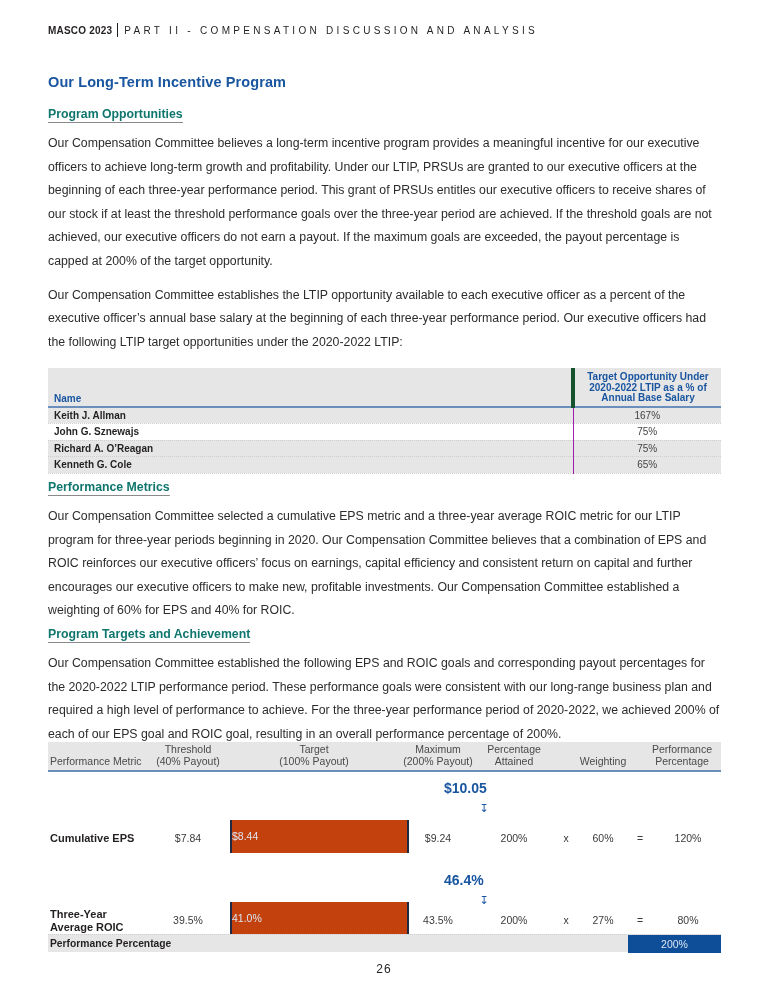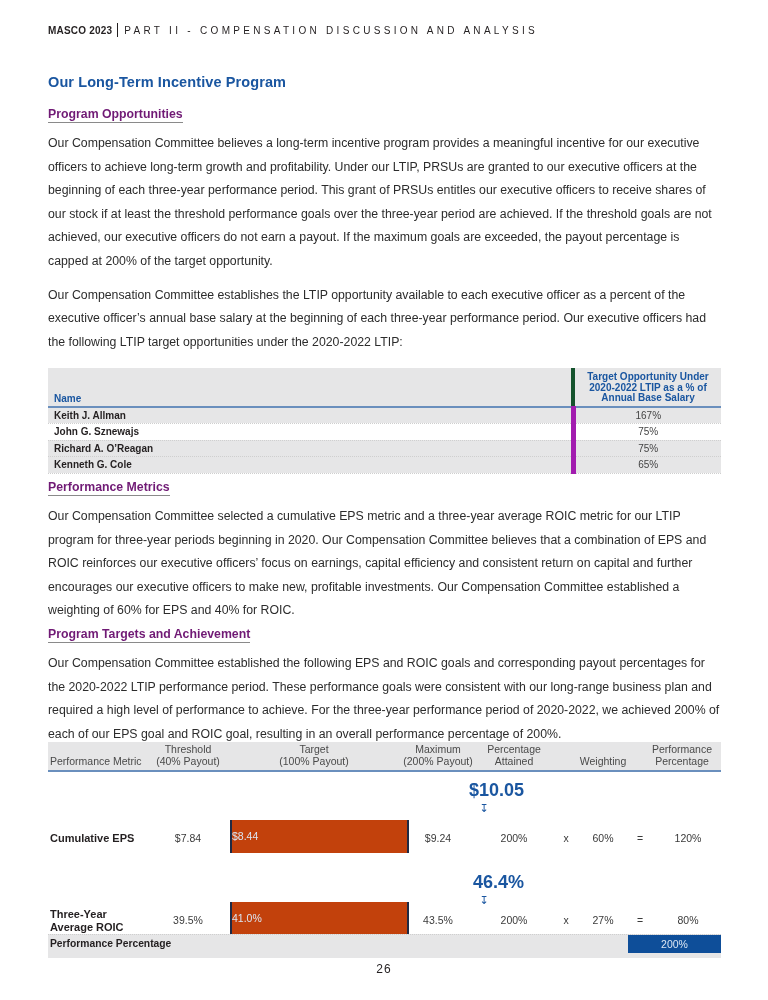--- a/index.html
+++ b/index.html
@@ -6,46 +6,46 @@
   html, body { width: 768px; height: 1000px; background: #ffffff; overflow: hidden; }
   body { font-family: "Liberation Sans", sans-serif; color: #231f20; position: relative; }
 
   .header { position: absolute; left: 48px; top: 23px; font-size: 10px; display: flex; align-items: center; }
   .header .brand { font-weight: bold; color: #231f20; letter-spacing: 0.2px; }
   .header .sep { display: inline-block; width: 1px; height: 14px; background: #231f20; margin: 0 6px 0 5px; }
   .header .section { letter-spacing: 3.3px; color: #231f20; }
 
   .content { position: absolute; left: 48px; top: 74px; width: 673px; }
   h1.title { font-size: 14.5px; color: #1a56a0; font-weight: bold; margin-bottom: 14px; letter-spacing: 0.1px; }
-  h2.sub { display: inline-block; font-size: 12.3px; font-weight: bold; color: #701a75; border-bottom: 1.5px solid #8a8a8a; padding-bottom: 1px; }
+  h2.sub { display: inline-block; font-size: 12.3px; font-weight: bold; color: #0f766e; border-bottom: 1.5px solid #8a8a8a; padding-bottom: 1px; }
   .subwrap { margin-bottom: 9px; }
   p.body { font-size: 12.3px; line-height: 23.6px; color: #2c2c2c; }
 
   table.ltip { width: 673px; border-collapse: collapse; margin-top: 14px; font-size: 10px; }
   table.ltip thead th { background: #e6e6e7; color: #1a56a0; font-weight: bold; vertical-align: bottom; padding: 4px 6px 2px 6px; border-bottom: 2px solid #6a8fbd; }
   table.ltip thead th.name { text-align: left; }
   table.ltip thead th.val { text-align: center; width: 148px; line-height: 10.5px; border-left: 4px solid #14532d; }
   table.ltip tbody td { height: 16.6px; padding: 0 6px; }
   table.ltip tbody td.n { font-weight: bold; color: #231f20; }
-  table.ltip tbody td.v { text-align: center; color: #444; border-left: 5px solid #a21caf; }
+  table.ltip tbody td.v { text-align: center; color: #444; border-left: 1px solid #a21caf; }
   table.ltip tbody tr.shade td { background: #e6e6e7; }
   table.ltip tbody tr td { border-bottom: 1px dotted #cfcfcf; }
 
   .sec2 { position: absolute; left: 48px; top: 477px; width: 673px; }
   .sec3 { position: absolute; left: 48px; top: 624px; width: 673px; }
 
   .perf { position: absolute; left: 48px; top: 742px; width: 673px; height: 212px; font-size: 10.5px; color: #3a3a3a; }
   .perf .head { position: absolute; left: 0; top: 0; width: 673px; height: 30px; background: #e6e6e7; border-bottom: 2px solid #6a8fbd; }
   .perf .head span { position: absolute; bottom: 3px; text-align: center; line-height: 12px; color: #4a4a4a; }
   .perf .cell { position: absolute; text-align: center; color: #3a3a3a; }
   .perf .metric { position: absolute; left: 2px; font-weight: bold; color: #231f20; font-size: 11px; line-height: 13px; }
   .perf .bluebox { position: absolute; background: #c2410c; border-left: 2px solid #1f2a44; border-right: 2px solid #1f2a44; color: #dce6f3; }
-  .perf .actual { position: absolute; color: #1a56a0; font-weight: bold; font-size: 18px; text-align: right; }
+  .perf .actual { position: absolute; color: #1a56a0; font-weight: bold; font-size: 14px; text-align: left; }
   .perf .arrow { position: absolute; color: #1a56a0; font-size: 11px; text-align: center; line-height: 10px; }
-  .perf .total { position: absolute; left: 0; top: 192px; width: 673px; height: 24px; background: #e6e6e7; border-top: 1px dotted #cfcfcf; }
+  .perf .total { position: absolute; left: 0; top: 192px; width: 673px; height: 18px; background: #e6e6e7; border-top: 1px dotted #cfcfcf; }
   .perf .total .lbl { position: absolute; left: 2px; top: 3px; font-weight: bold; color: #231f20; font-size: 10.3px; }
   .perf .total .res { position: absolute; left: 580px; top: 0; width: 93px; height: 18px; background: #0e4e99; color: #dce6f3; font-size: 10.5px; line-height: 18px; text-align: center; }
 
   .page-num { position: absolute; left: 0; width: 768px; top: 962px; text-align: center; font-size: 12px; color: #231f20; letter-spacing: 1px; }
 </style>
 </head>
 <body>
 
 <div class="header">
   <span class="brand">MASCO 2023</span>

